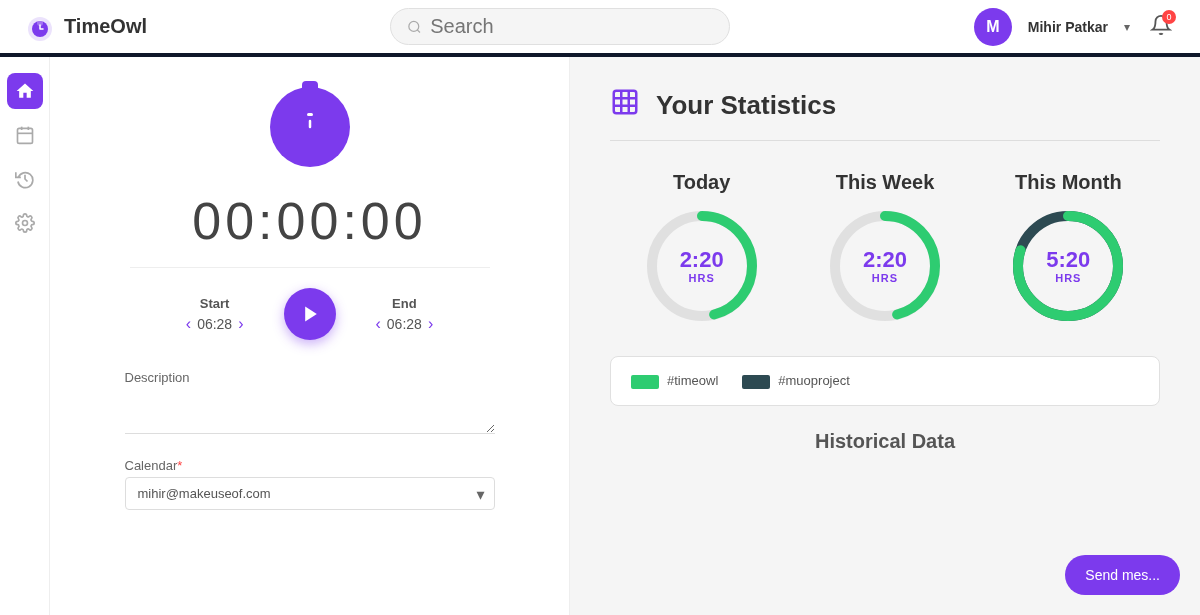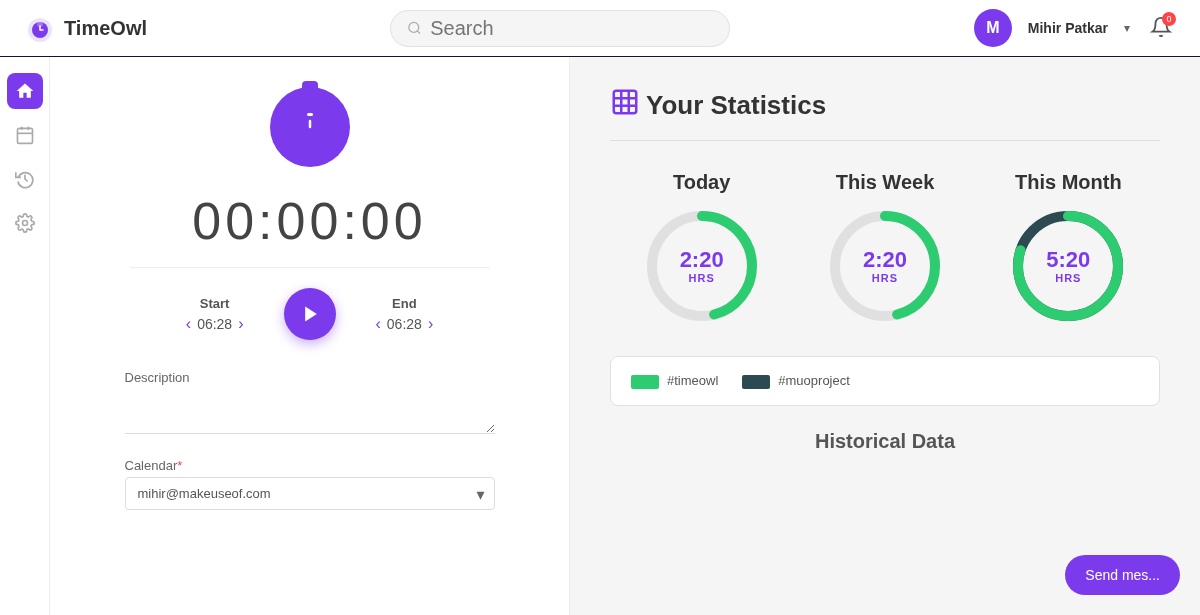--- a/index.html
+++ b/index.html
@@ -6,21 +6,21 @@
     body { font-family: -apple-system, BlinkMacSystemFont, 'Segoe UI', sans-serif; background: #f5f5f5; }
 
     
     .header {
       display: flex;
       align-items: center;
       justify-content: space-between;
       background: #fff;
       padding: 0 24px;
       height: 57px;
-      border-bottom: 1px solid #0f172a;
+      border-bottom: 4px solid #0f172a;
       position: fixed;
       top: 0; left: 0; right: 0;
       z-index: 100;
     }
     .logo {
       display: flex;
       align-items: center;
       gap: 8px;
       font-size: 20px;
       font-weight: 700;
@@ -310,21 +310,21 @@
     .stats-panel {
       flex: 1;
       background: #f5f5f5;
       padding: 30px 40px;
       overflow-y: auto;
     }
 
     .stats-title {
       display: flex;
       align-items: center;
-      gap: 6px;
+      gap: 16px;
       font-size: 26px;
       font-weight: 700;
       color: #333;
       margin-bottom: 16px;
     }
     .stats-title-icon {
       color: #7c3aed;
       font-size: 26px;
     }
 

